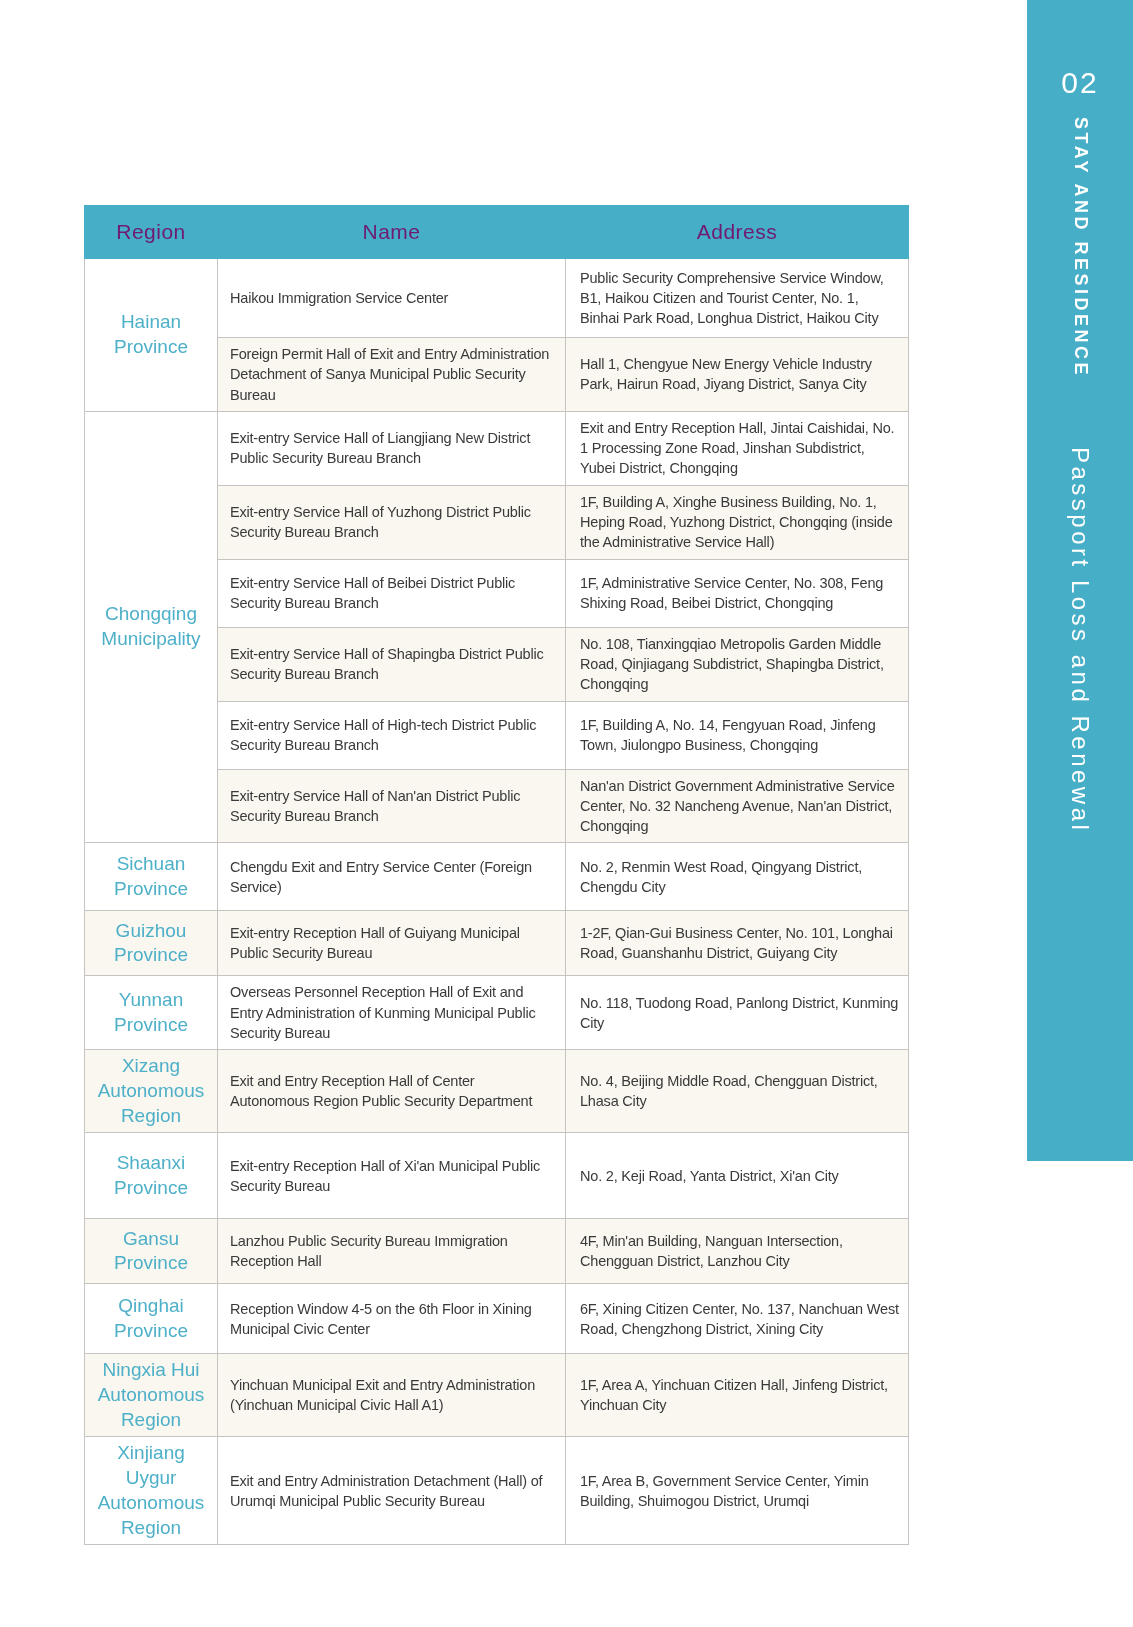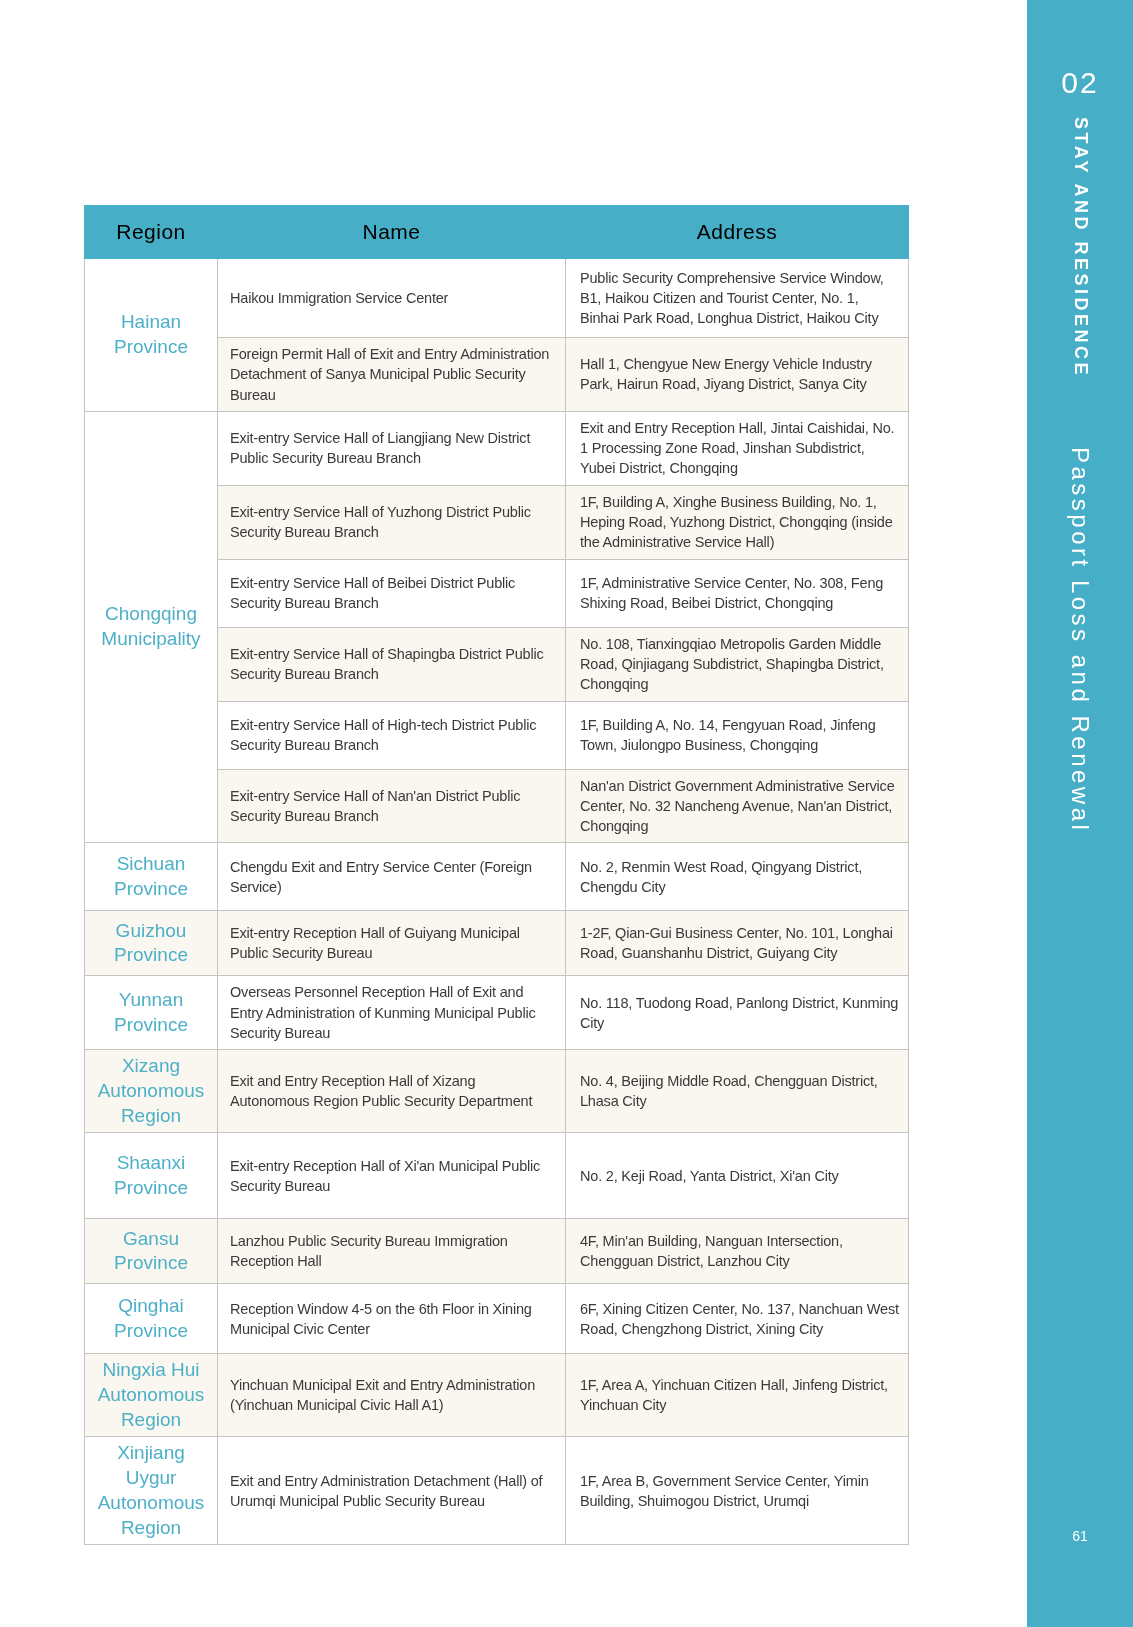--- a/index.html
+++ b/index.html
@@ -21,21 +21,21 @@
   }
   
   table.offices{
     position:absolute;left:84px;top:205px;
     width:824px;
     border-collapse:collapse;
     table-layout:fixed;
   }
   table.offices thead th{
     background:var(--accent);
-    color:#000000;
+    color:#701a75;
     font-weight:400;
     font-size:21px;
     letter-spacing:.5px;
     height:53px;
     text-align:center;
     vertical-align:middle;
     border:1px solid var(--accent);
   }
   table.offices thead th + th{
     border-left:1px solid rgba(255,255,255,.55);
@@ -63,21 +63,21 @@
   td.address-cell{
     color:var(--ink);
     font-size:14.5px;
     line-height:1.4;
     letter-spacing:-0.2px;
     padding:6px 8px 6px 14px;
   }
   
   .sidebar{
     position:absolute;top:0;right:0;
-    width:106px;height:1627px;
+    width:106px;height:1161px;
     background:var(--accent);
   }
   .chapter-num{
     position:absolute;top:66px;left:50%;
     transform:translateX(-50%);
     color:#ffffff;font-size:30px;font-weight:400;letter-spacing:2px;
   }
   .vtext{
     position:absolute;left:50%;
     transform:translateX(-50%);
@@ -163,21 +163,21 @@
         <td class="name-cell">Exit-entry Reception Hall of Guiyang Municipal Public Security Bureau</td>
         <td class="address-cell">1-2F, Qian-Gui Business Center, No. 101, Longhai Road, Guanshanhu District, Guiyang City</td>
       </tr>
       <tr style="height:70px">
         <td class="region-cell">Yunnan Province</td>
         <td class="name-cell">Overseas Personnel Reception Hall of Exit and Entry Administration of Kunming Municipal Public Security Bureau</td>
         <td class="address-cell">No. 118, Tuodong Road, Panlong District, Kunming City</td>
       </tr>
       <tr style="height:70px">
         <td class="region-cell">Xizang Autonomous Region</td>
-        <td class="name-cell">Exit and Entry Reception Hall of Xizang Autonomous Region Public Security Department</td>
+        <td class="name-cell">Exit and Entry Reception Hall of Center Autonomous Region Public Security Department</td>
         <td class="address-cell">No. 4, Beijing Middle Road, Chengguan District, Lhasa City</td>
       </tr>
       <tr style="height:86px">
         <td class="region-cell">Shaanxi Province</td>
         <td class="name-cell">Exit-entry Reception Hall of Xi'an Municipal Public Security Bureau</td>
         <td class="address-cell">No. 2, Keji Road, Yanta District, Xi'an City</td>
       </tr>
       <tr style="height:65px">
         <td class="region-cell">Gansu Province</td>
         <td class="name-cell">Lanzhou Public Security Bureau Immigration Reception Hall</td>

